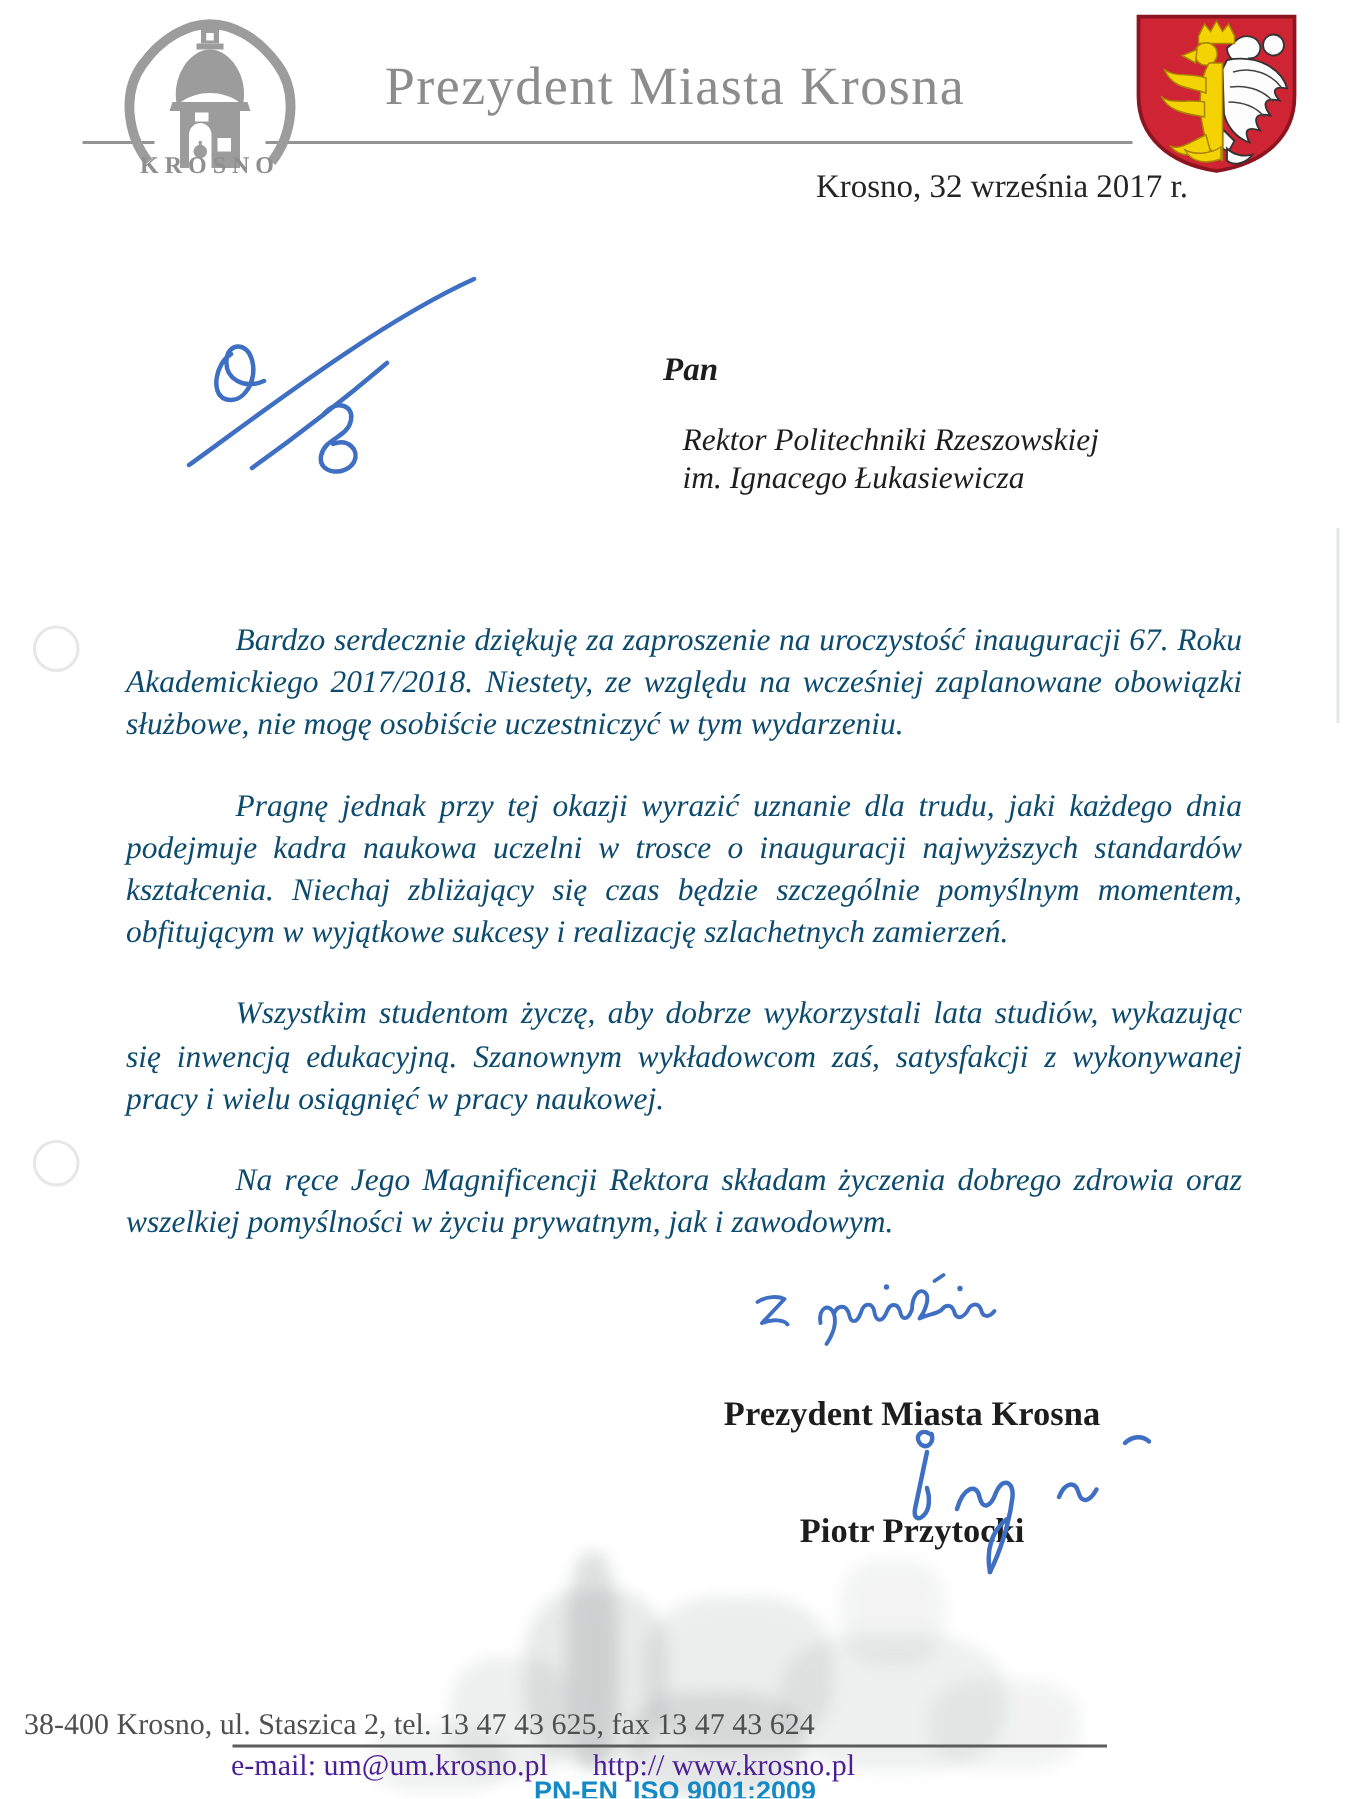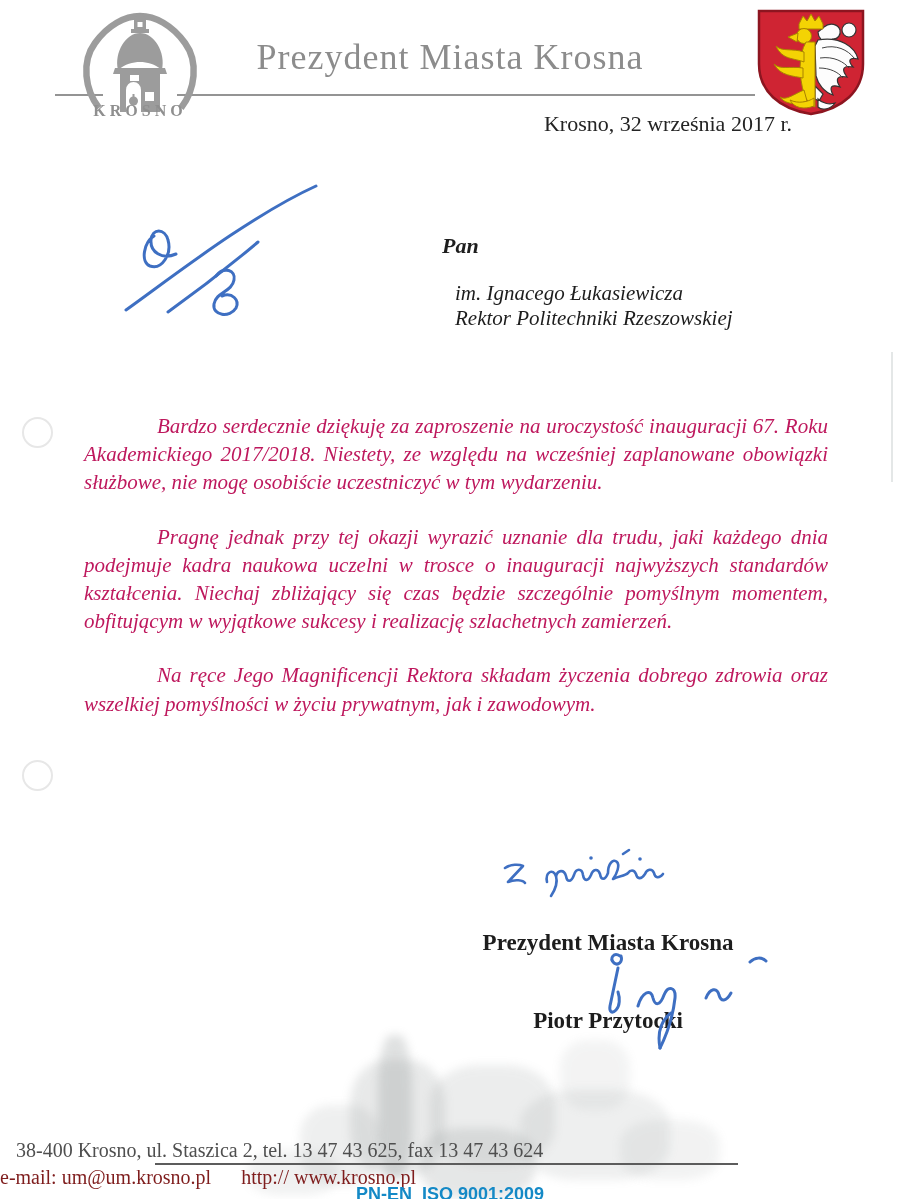--- a/index.html
+++ b/index.html
@@ -18,39 +18,39 @@
 
   
   .addressee{position:absolute;left:410px;top:233px;z-index:1;font-size:21px;margin-left:32px;}
   .addressee .pan{font-size:22px;font-weight:bold;font-style:italic;margin:0 0 22px 0;}
   .addressee .name{font-weight:bold;font-style:italic;margin:0 0 2px 26px;}
   .addressee .inst{font-style:italic;margin:0 0 0 13px;line-height:25px;}
 
   
   .letter-body{position:absolute;left:84px;top:412px;width:744px;z-index:1;}
   .letter-body p{margin:0 0 26px 0;font-style:italic;font-size:21px;line-height:28.2px;
-                 text-align:justify;text-indent:73px;color:#be185d;}
+                 text-align:justify;text-indent:73px;color:#0c4a6e;}
 
   
   .hw{position:absolute;z-index:3;}
   .hw path{fill:none;stroke:#3e6fc2;stroke-width:3;stroke-linecap:round;stroke-linejoin:round;}
   .hw .dot{fill:#3e6fc2;stroke:none;}
   .hw-closing path{stroke-width:2.6;}
   .signer-title{position:absolute;left:458px;top:930px;width:300px;text-align:center;
                 font-size:23px;font-weight:bold;z-index:1;}
   .signer-name{position:absolute;left:458px;top:1008px;width:300px;text-align:center;
                font-size:23px;font-weight:bold;z-index:1;}
 
   
   .wm{position:absolute;background:#8e9494;filter:blur(5px);border-radius:38%;z-index:0;}
   .foot-addr{position:absolute;left:16px;top:1139px;width:900px;text-align:left;
              font-size:20px;color:#4f4f4f;z-index:1;}
   .foot-rule{position:absolute;left:155px;top:1163px;width:583px;height:1.5px;background:#5c5c5c;z-index:1;}
-  .foot-contact{position:absolute;left:0;top:1166px;width:724px;text-align:left;
-                font-size:20px;color:#7f1d1d;z-index:1;}
+  .foot-contact{position:absolute;left:0;top:1166px;width:724px;text-align:center;
+                font-size:20px;color:#4c1d95;z-index:1;}
   .foot-contact .gap{display:inline-block;width:30px;}
   .foot-iso{position:absolute;left:0;top:1184px;width:900px;text-align:center;z-index:1;
             font-family:"Liberation Sans",sans-serif;font-weight:bold;font-size:18px;
             color:#1489c6;white-space:pre;}
 
   
   .punch{position:absolute;width:27px;height:27px;border:2px solid #e7e7e7;border-radius:50%;
          background:#fff;z-index:1;}
   .edge-line{position:absolute;left:891px;top:352px;width:2px;height:130px;background:#e4e7e7;z-index:1;}
 </style>
@@ -119,27 +119,28 @@
 
   <svg class="hw" style="left:120px;top:180px;" width="205" height="140" viewBox="0 0 205 140">
     <path d="M6,130 C48,100 130,36 196,6"></path>
     <path d="M34,56 C24,62 20,82 30,86 C42,90 52,74 48,60 C45,48 32,48 31,60 C30,72 42,80 56,74"></path>
     <path d="M48,132 C76,112 112,84 138,62"></path>
     <path d="M96,96 C104,86 116,90 114,100 C112,112 96,112 94,124 C92,136 110,138 116,128 C120,120 112,112 102,116"></path>
   </svg>
 
   <div class="addressee">
     <p class="pan">Pan</p>
+    <p class="inst">Rektor Politechniki Rzeszowskiej</p>
     <p class="inst">im. Ignacego Łukasiewicza</p>
-    <p class="inst">Rektor Politechniki Rzeszowskiej</p>
   </div>
 
   <div class="letter-body">
     <p>Bardzo serdecznie dziękuję za zaproszenie na uroczystość inauguracji 67. Roku Akademickiego 2017/2018. Niestety, ze względu na wcześniej zaplanowane obowiązki służbowe, nie mogę osobiście uczestniczyć w tym wydarzeniu.</p>
     <p>Pragnę jednak przy tej okazji wyrazić uznanie dla trudu, jaki każdego dnia podejmuje kadra naukowa uczelni w trosce o inauguracji najwyższych standardów kształcenia. Niechaj zbliżający się czas będzie szczególnie pomyślnym momentem, obfitującym w wyjątkowe sukcesy i realizację szlachetnych zamierzeń.</p>
+    <p>Wszystkim studentom życzę, aby dobrze wykorzystali lata studiów, wykazując się inwencją edukacyjną. Szanownym wykładowcom zaś, satysfakcji z wykonywanej pracy i wielu osiągnięć w pracy naukowej.</p>
     <p>Na ręce Jego Magnificencji Rektora składam życzenia dobrego zdrowia oraz wszelkiej pomyślności w życiu prywatnym, jak i zawodowym.</p>
   </div>
 
   <svg class="hw hw-closing" style="left:495px;top:846px;" width="195" height="58" viewBox="0 0 195 58" aria-label="z poważaniem">
     <path d="M10,22 C16,18 24,18 28,20 L13,36 C20,33 28,34 30,37"></path>
     <path d="M52,36 C50,26 58,22 61,30 C63,37 60,44 56,50"></path>
     <path d="M61,30 C63,24 69,23 71,30 C72,36 76,37 79,29 C81,22 87,22 88,29 C89,35 93,36 96,29 C98,23 103,22 105,28 C106,34 110,35 113,27 C113,18 118,12 122,16 C125,19 122,28 118,33 C124,30 130,30 133,27 C135,24 139,23 141,28 C142,33 146,34 150,28 C152,23 157,22 159,27 C160,32 164,33 168,28"></path>
     <path d="M128,8 L134,4"></path>
     <circle class="dot" cx="96" cy="12" r="1.8"></circle>
     <circle class="dot" cx="145" cy="13" r="1.8"></circle>

